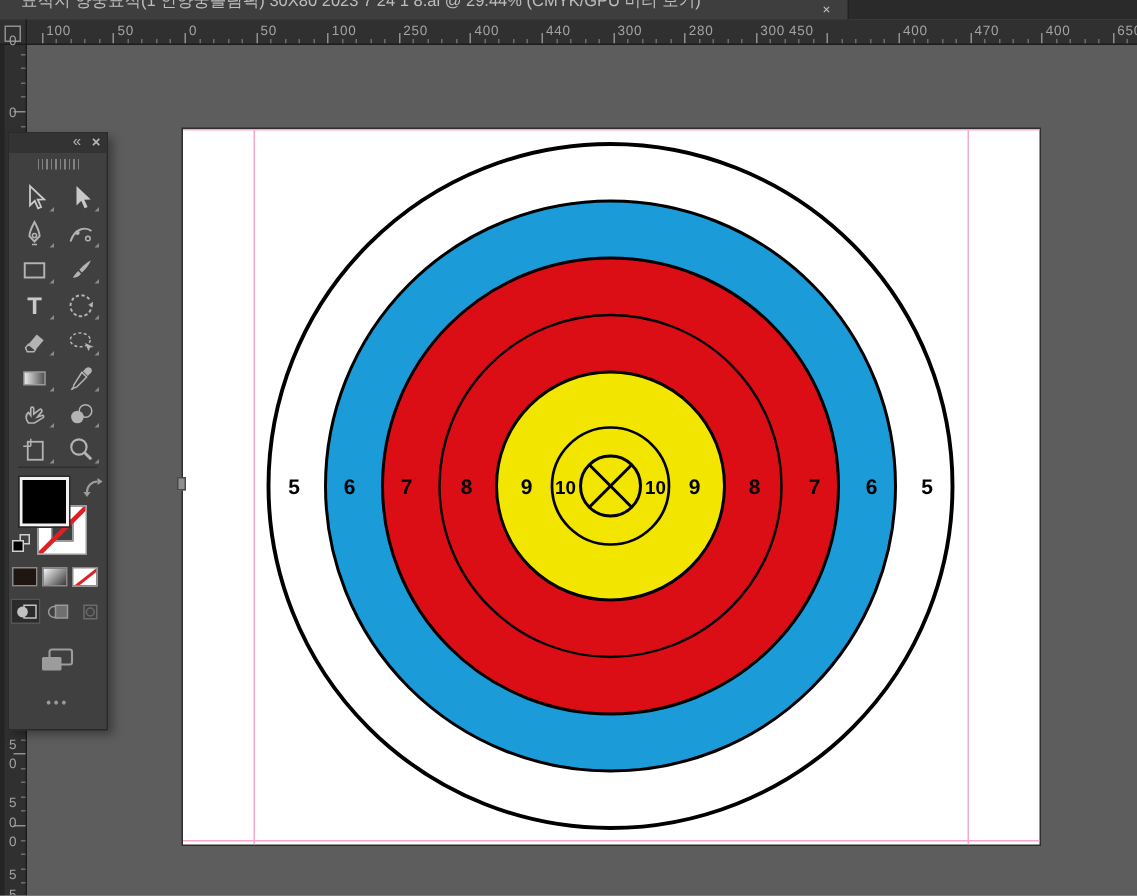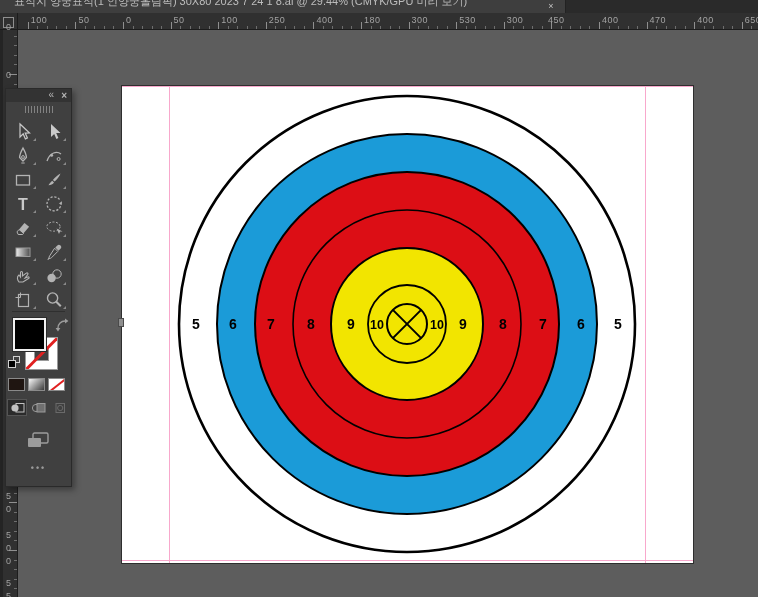--- a/index.html
+++ b/index.html
@@ -174,25 +174,25 @@
       <div class="htick minor" style="left: 714.28px;"></div>
       <div class="htick major" style="left: 723.8px;"></div>
       <div class="htick minor" style="left: 733.32px;"></div>
       <div class="hlabel" style="left: 12.8px;">100</div>
       <div class="hlabel" style="left: 60.4px;">50</div>
       <div class="hlabel" style="left: 108px;">0</div>
       <div class="hlabel" style="left: 155.6px;">50</div>
       <div class="hlabel" style="left: 203.2px;">100</div>
       <div class="hlabel" style="left: 250.8px;">250</div>
       <div class="hlabel" style="left: 298.4px;">400</div>
-      <div class="hlabel" style="left: 346px;">180</div>
+      <div class="hlabel" style="left: 346px;">440</div>
       <div class="hlabel" style="left: 393.6px;">300</div>
-      <div class="hlabel" style="left: 441.2px;">530</div>
+      <div class="hlabel" style="left: 441.2px;">280</div>
       <div class="hlabel" style="left: 488.8px;">300</div>
-      <div class="hlabel" style="left: 530px;">450</div>
+      <div class="hlabel" style="left: 508px;">450</div>
       <div class="hlabel" style="left: 584px;">400</div>
       <div class="hlabel" style="left: 631.6px;">470</div>
       <div class="hlabel" style="left: 679.2px;">400</div>
       <div class="hlabel" style="left: 726.8px;">650</div>
     </div>
   <div class="ruler-v" id="rulerV">
       <div class="vtick minor" style="top: 5.92px;"></div>
       <div class="vtick minor" style="top: 15.44px;"></div>
       <div class="vtick minor" style="top: 24.96px;"></div>
       <div class="vtick minor" style="top: 34.48px;"></div>

